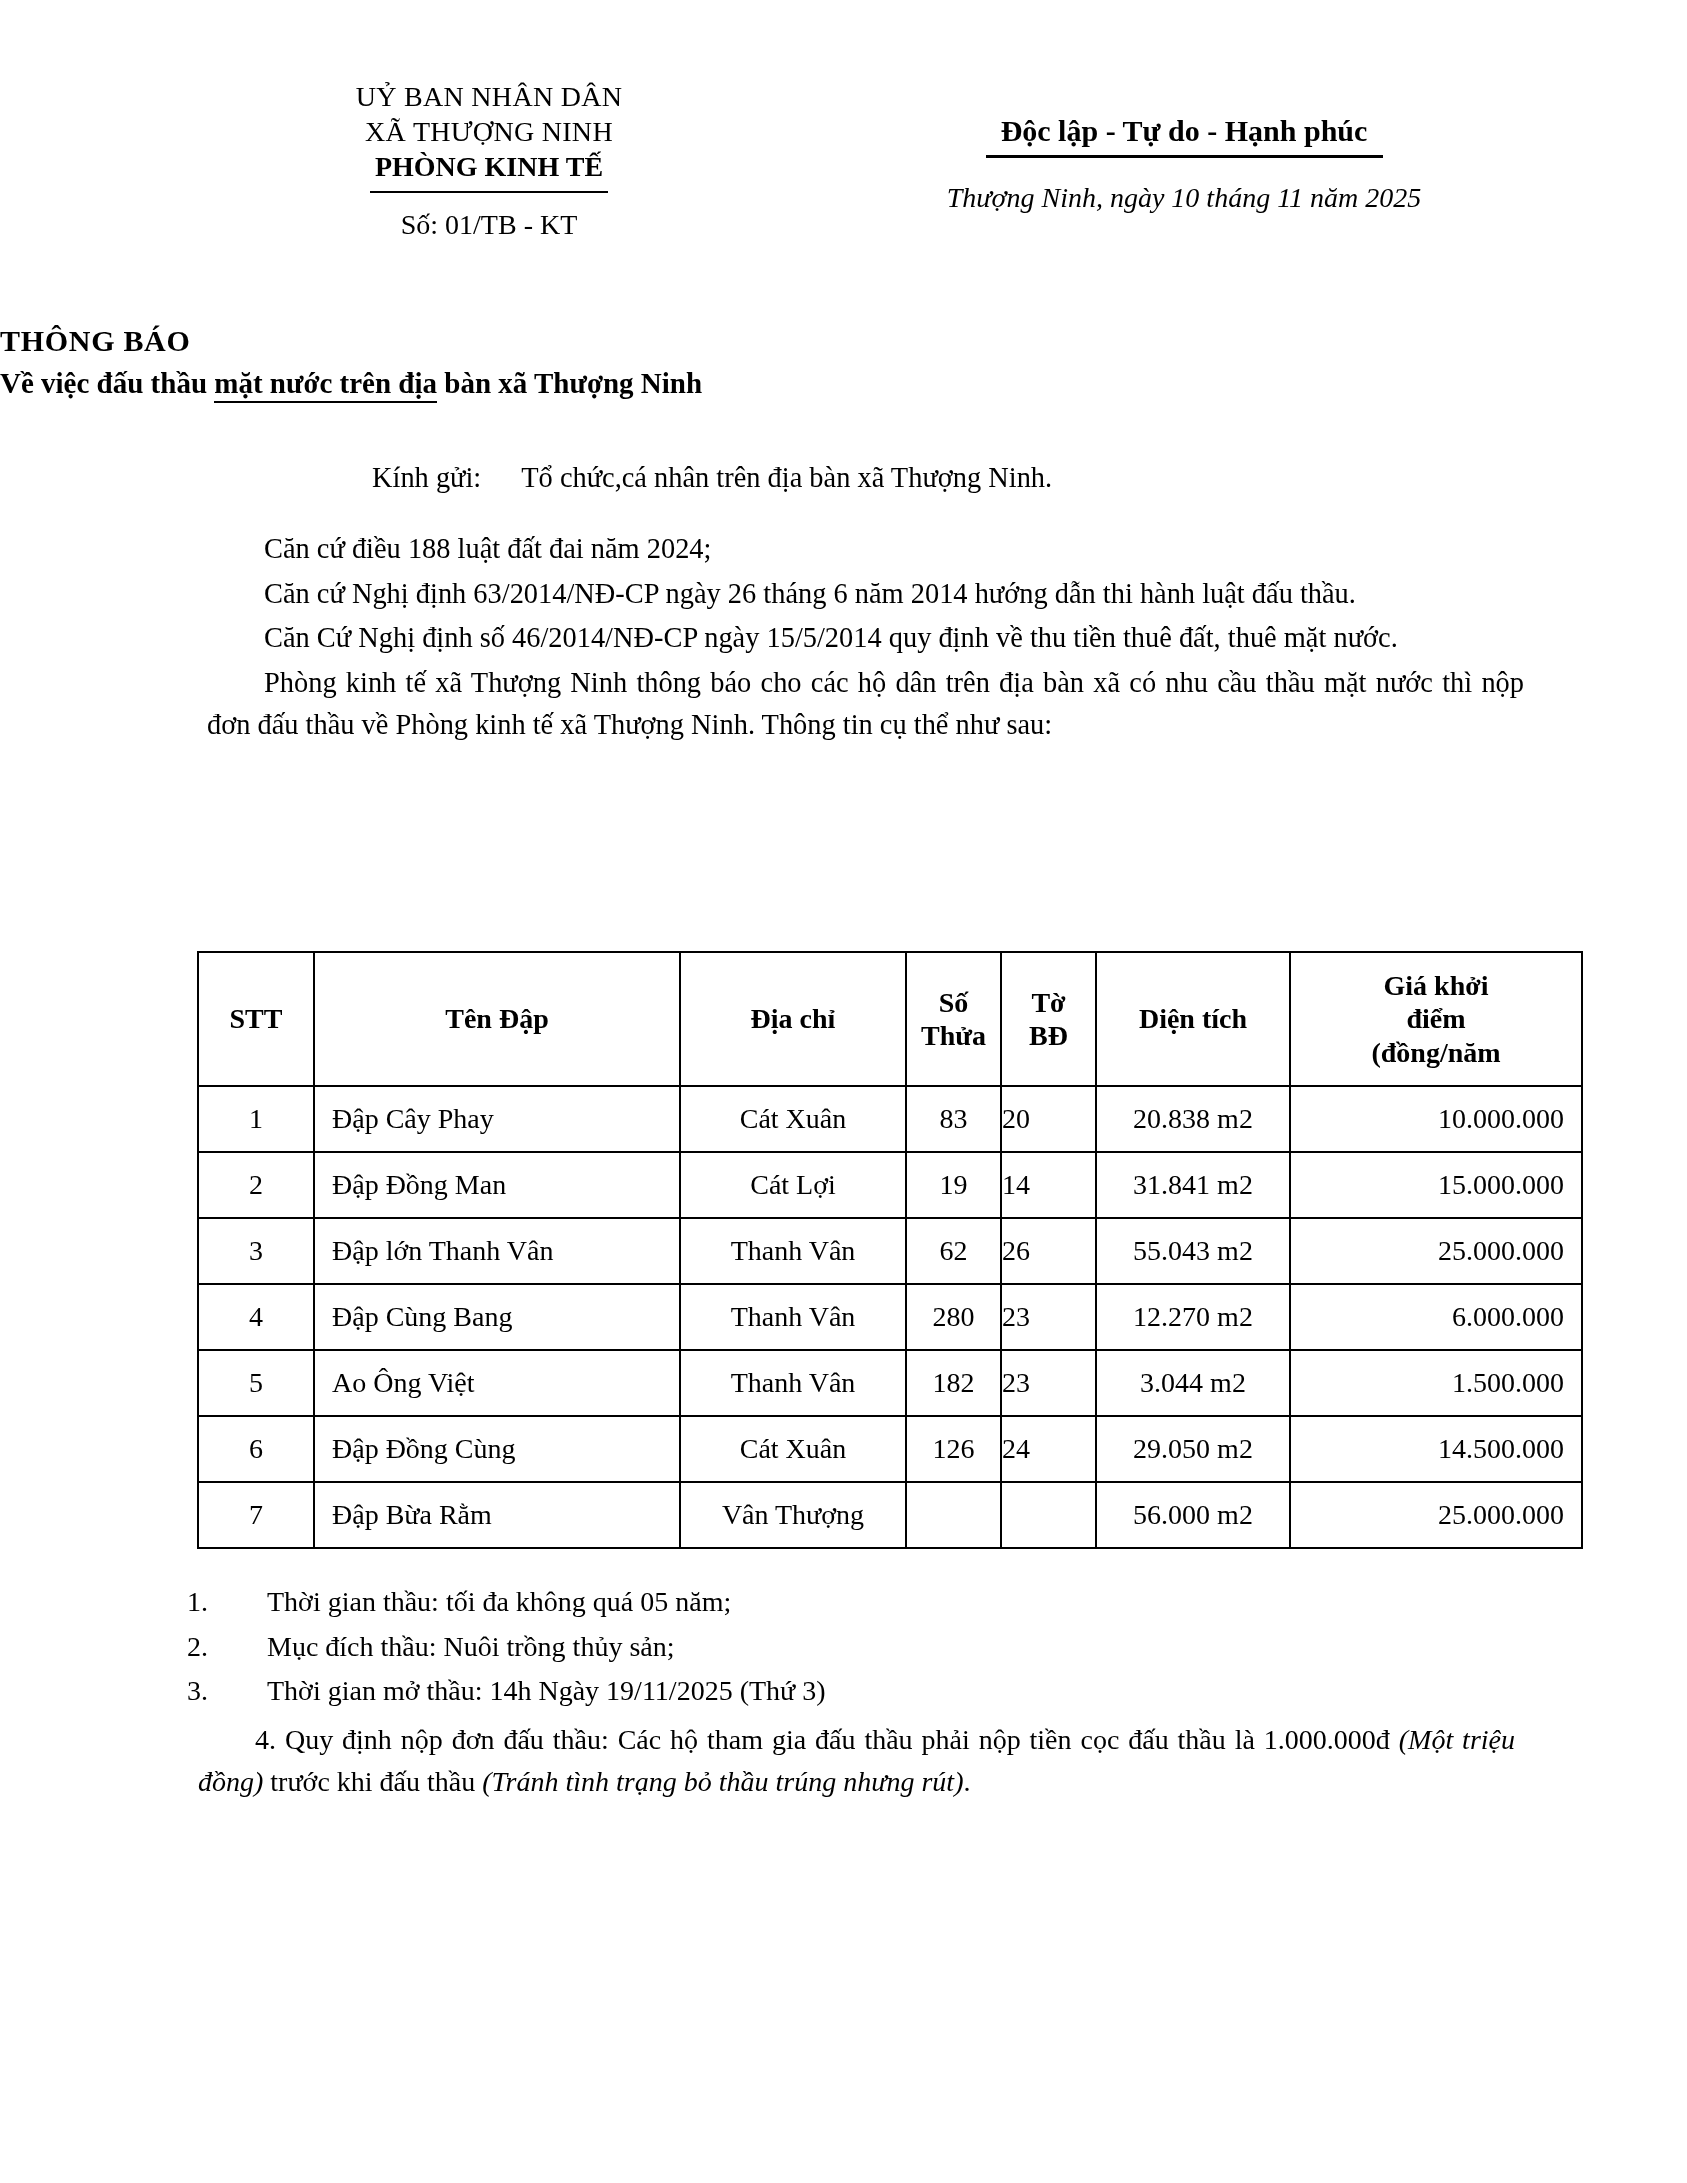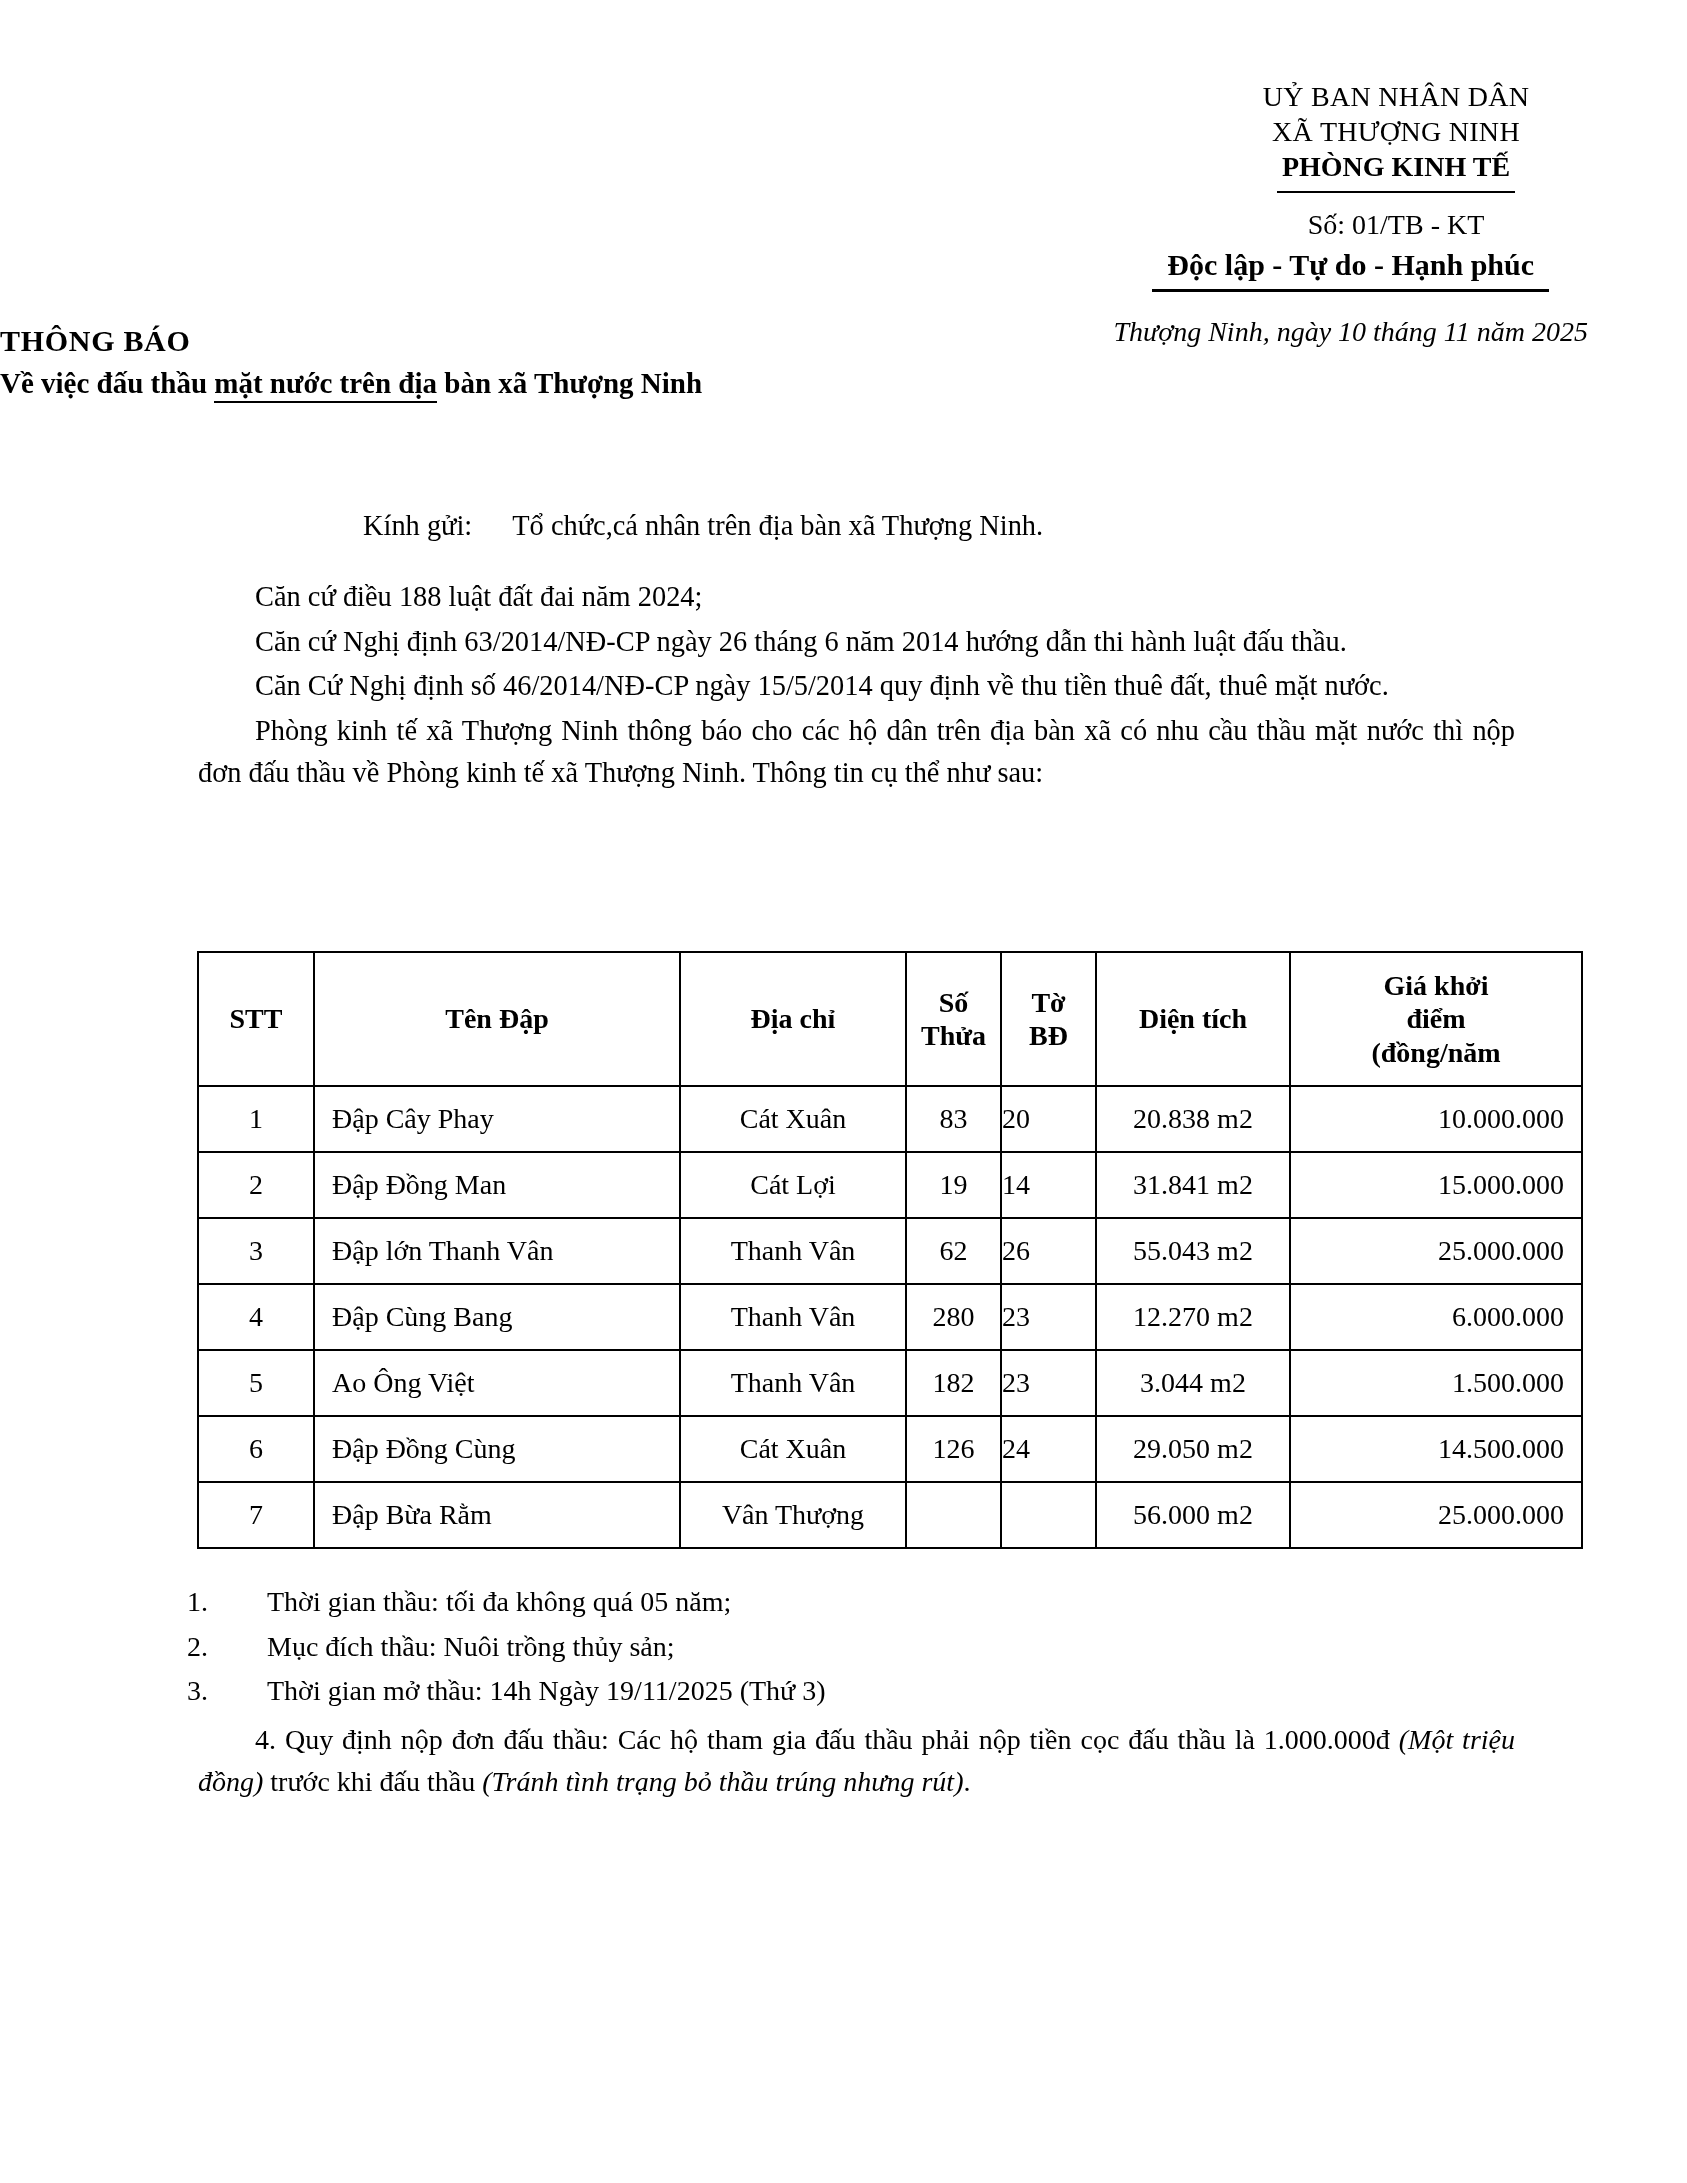--- a/index.html
+++ b/index.html
@@ -23,22 +23,22 @@
     padding: 0;
   }
 
   
   .header {
     position: absolute;
     left: 0;
     top: 79px;
     width: 1687px;
     display: flex;
-    flex-direction: column;
-    align-items: flex-end;
+    flex-direction: row;
+    align-items: center;
   }
   .hdr-left {
     width: 582px;
     margin-left: 198px;
     text-align: center;
   }
   .hdr-right {
     flex: 1;
     text-align: center;
     padding-right: 99px;
@@ -111,26 +111,25 @@
     margin-top: 9.3px;
   }
   .title-sub .u {
     border-bottom: 2.6px solid #000;
     padding-bottom: 2px;
   }
 
   
   .body-block {
     position: absolute;
-    left: 198px;
+    left: 207px;
     top: 457px;
     width: 1317px;
     font-size: 28.4px;
     line-height: 1.48;
-    margin-top: 48px;
   }
   .kinh-gui {
     margin-left: 165px;
     margin-bottom: 29px;
     white-space: nowrap;
   }
   .kinh-gui .gap { display: inline-block; width: 40px; }
   p.para {
     margin: 0 0 2.6px 0;
     text-indent: 57px;

